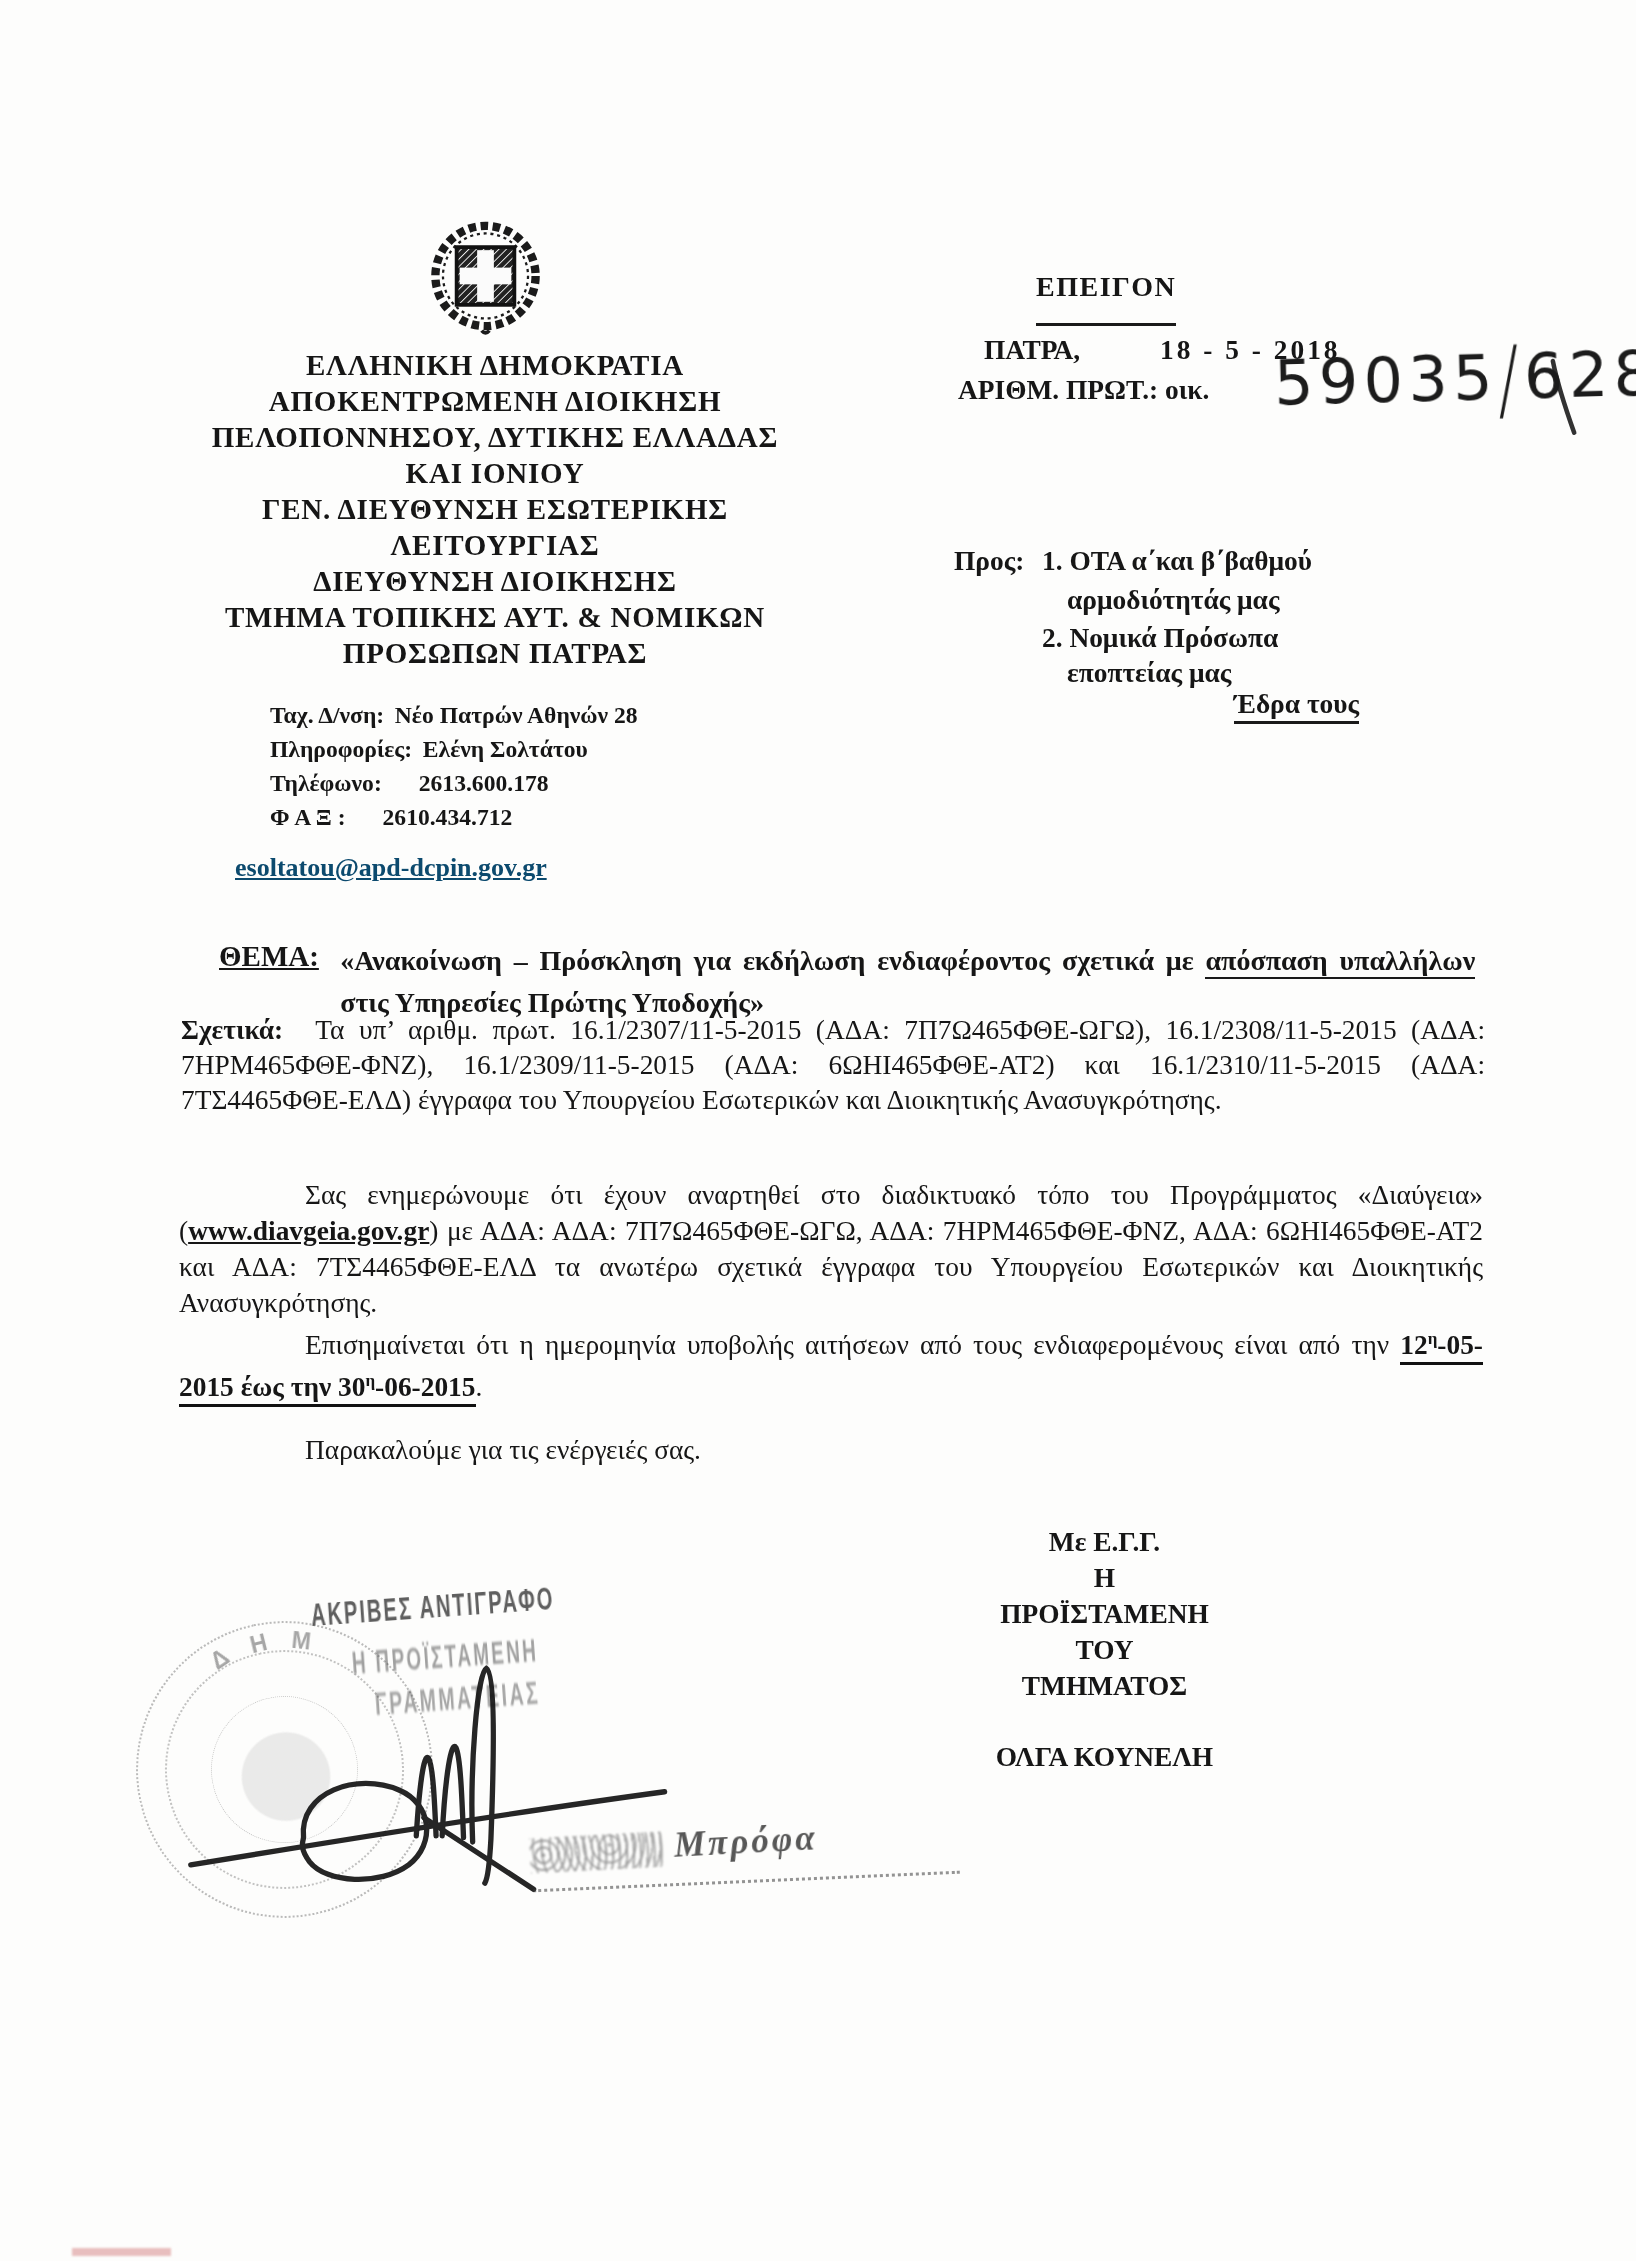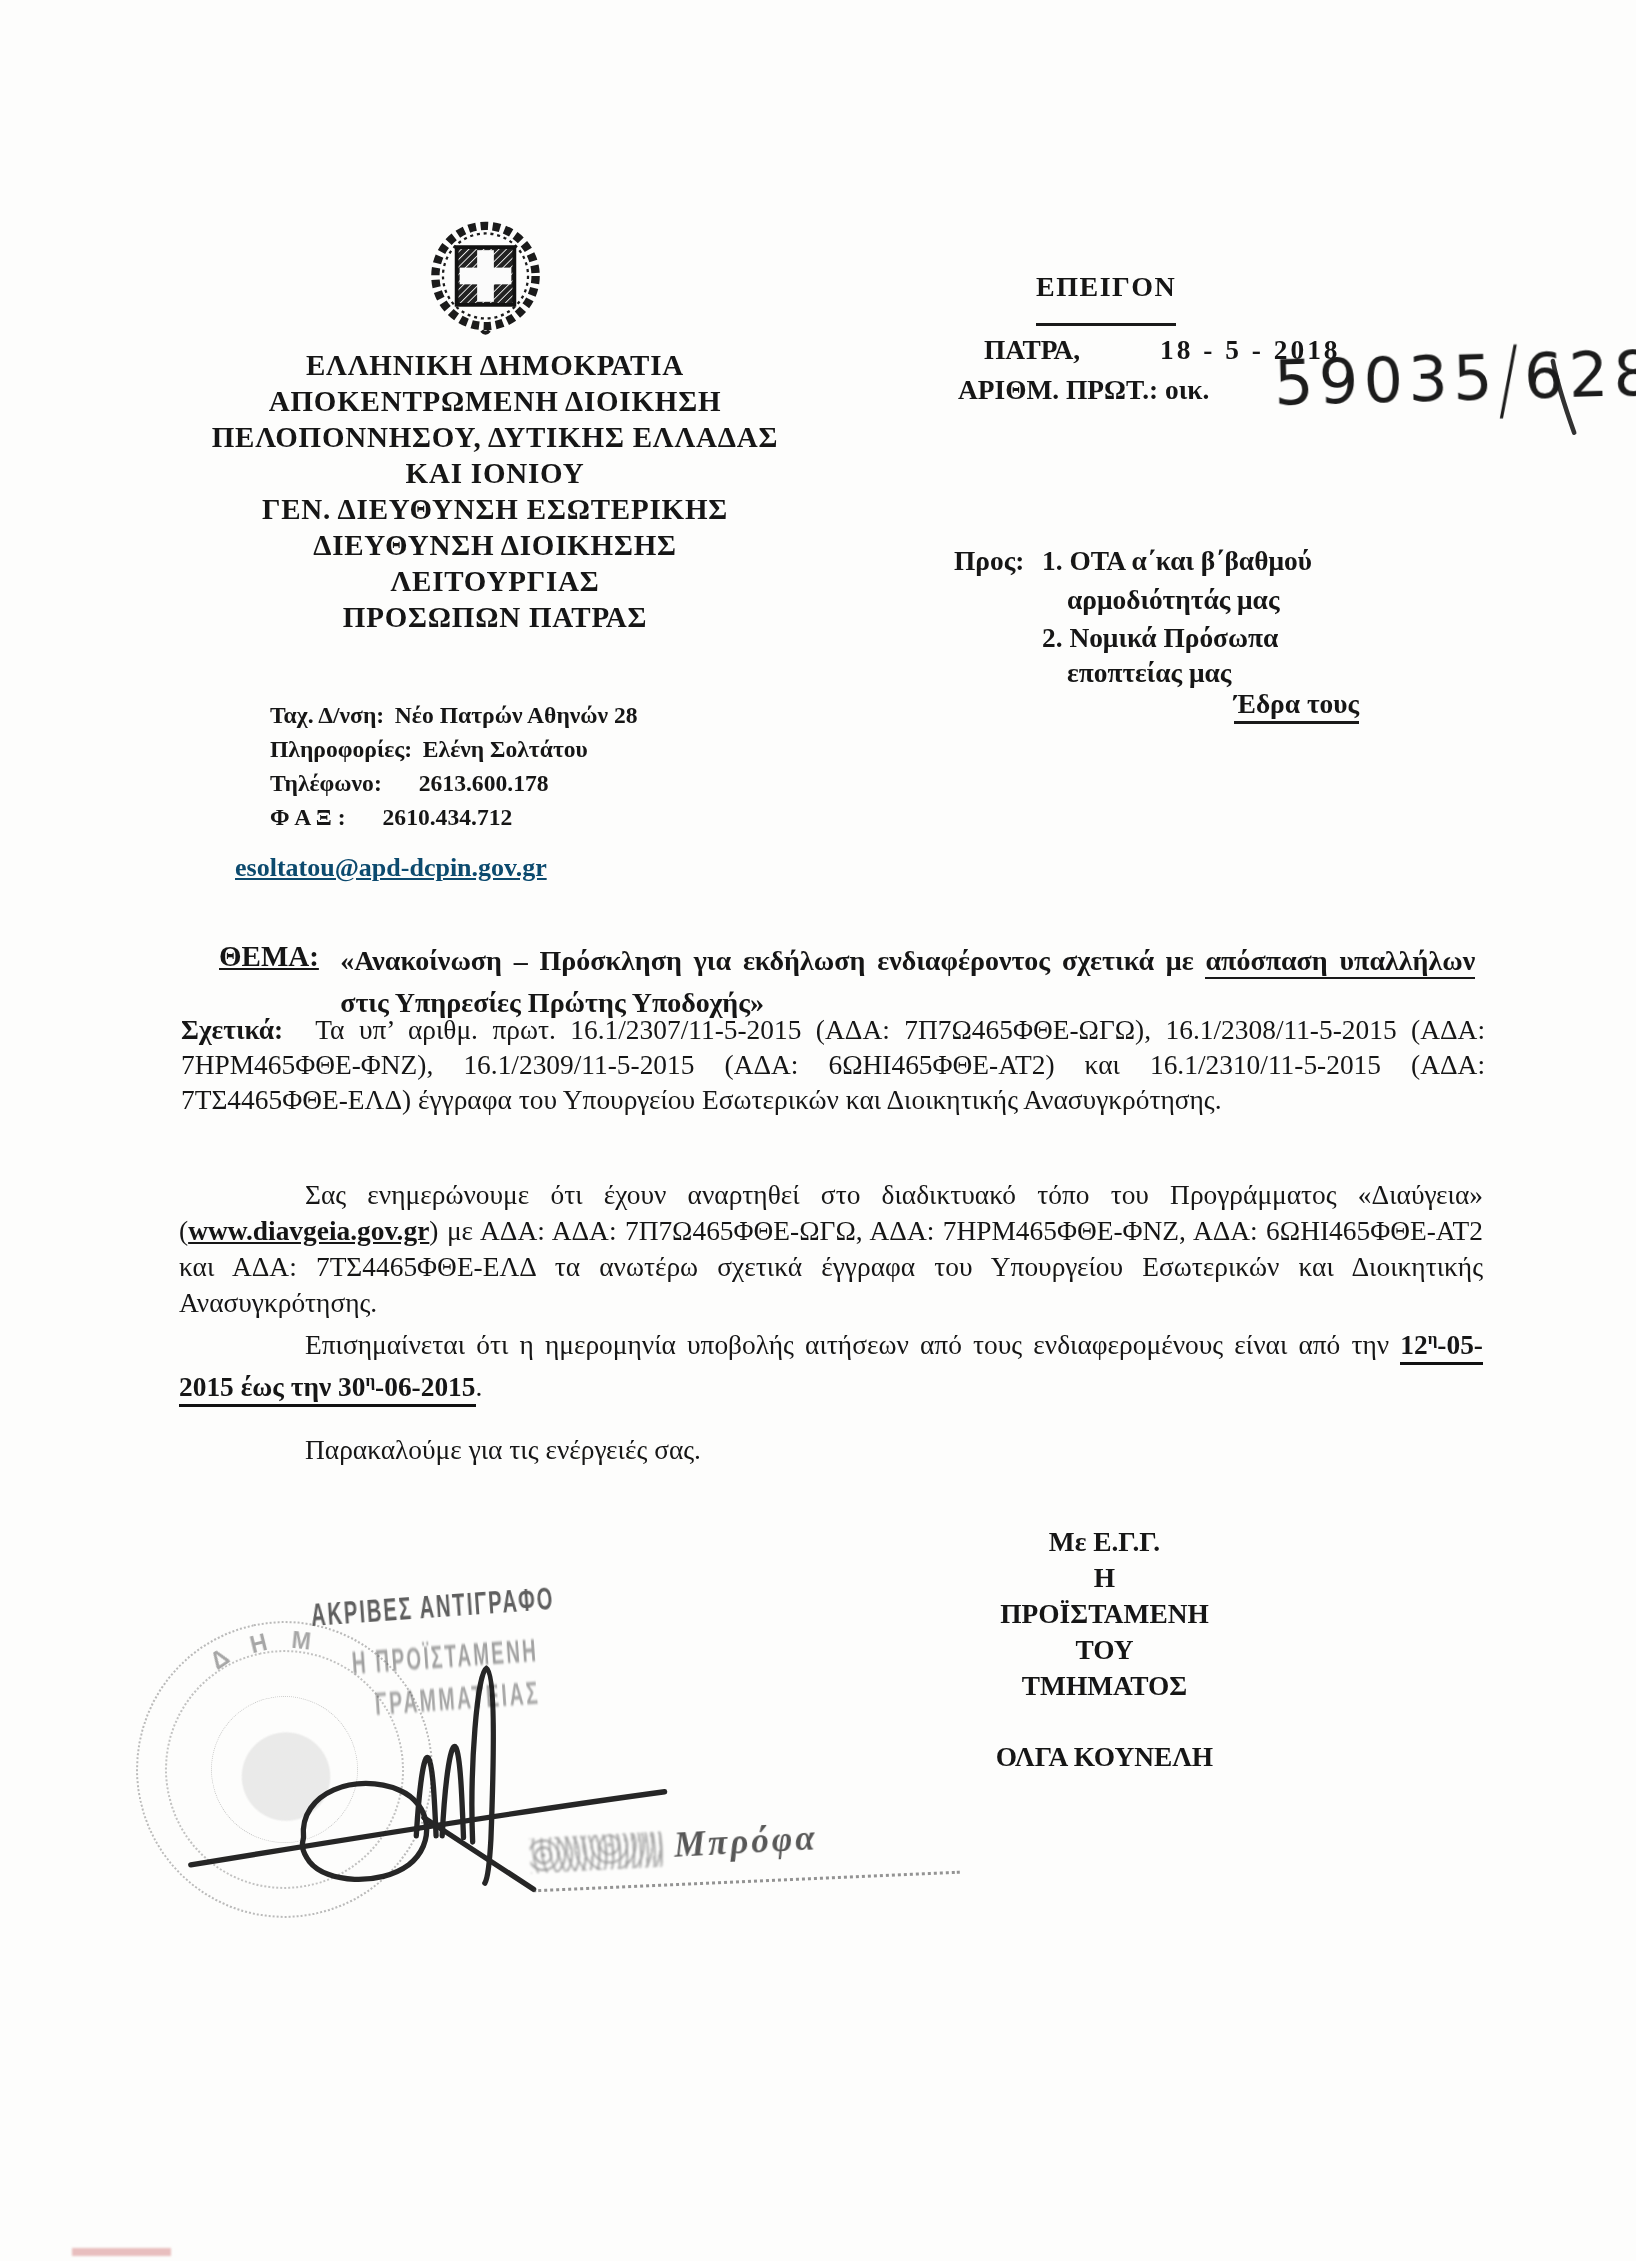--- a/index.html
+++ b/index.html
@@ -109,22 +109,23 @@
       <path d="M76 148 q5 6 10 0" stroke="#1b1b1b" stroke-width="5" fill="none"></path>
     </svg>
   </div>
 
   <div class="abs org-block">
     <div class="org-line">ΕΛΛΗΝΙΚΗ ΔΗΜΟΚΡΑΤΙΑ</div>
     <div class="org-line">ΑΠΟΚΕΝΤΡΩΜΕΝΗ ΔΙΟΙΚΗΣΗ</div>
     <div class="org-line">ΠΕΛΟΠΟΝΝΗΣΟΥ, ΔΥΤΙΚΗΣ ΕΛΛΑΔΑΣ</div>
     <div class="org-line">ΚΑΙ ΙΟΝΙΟΥ</div>
     <div class="org-line">ΓΕΝ. ΔΙΕΥΘΥΝΣΗ ΕΣΩΤΕΡΙΚΗΣ</div>
+    <div class="org-line">ΛΕΙΤΟΥΡΓΙΑΣ</div>
     <div class="org-line">ΔΙΕΥΘΥΝΣΗ ΔΙΟΙΚΗΣΗΣ</div>
-    <div class="org-line">ΛΕΙΤΟΥΡΓΙΑΣ</div>
+    <div class="org-line">ΤΜΗΜΑ ΤΟΠΙΚΗΣ ΑΥΤ. &amp; ΝΟΜΙΚΩΝ</div>
     <div class="org-line">ΠΡΟΣΩΠΩΝ ΠΑΤΡΑΣ</div>
   </div>
 
   <div class="abs urgent">ΕΠΕΙΓΟΝ</div>
   <div class="abs city-date">
     <span>ΠΑΤΡΑ,</span><span class="dt">18 - 5 - 2018</span>
   </div>
   <div class="abs prot-line">ΑΡΙΘΜ. ΠΡΩΤ.: οικ.</div>
   <div class="abs prot-hand">
     <span>59035</span><span class="sep">/</span><span>6281</span>

